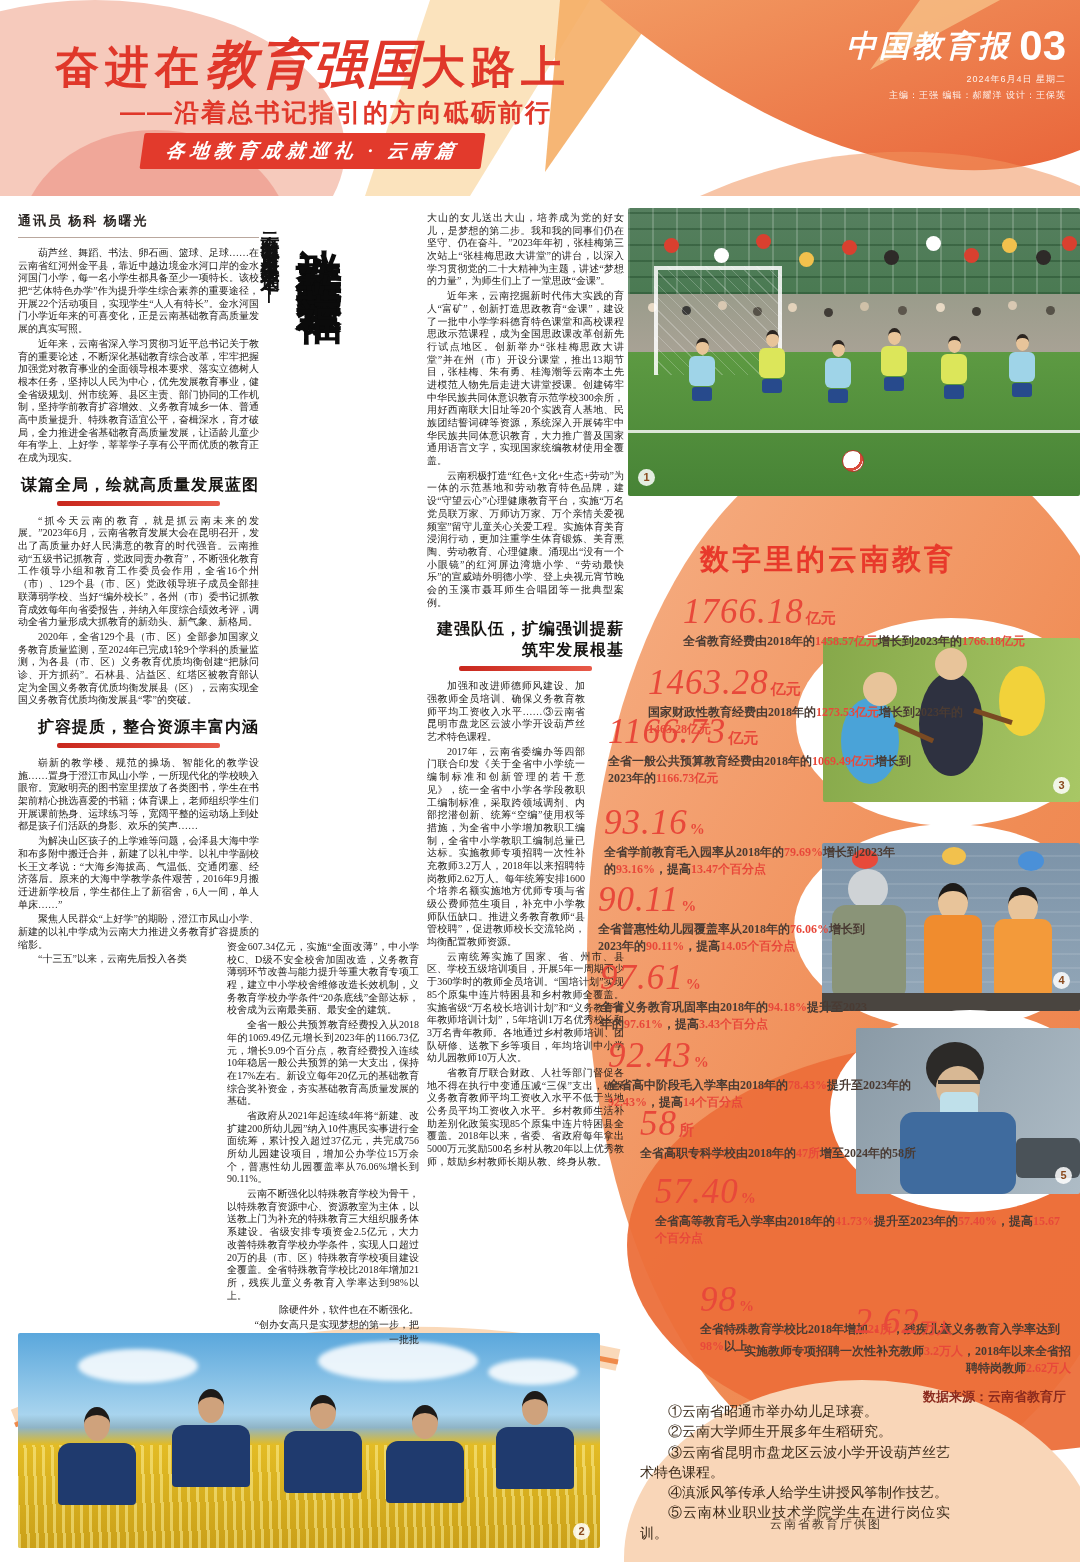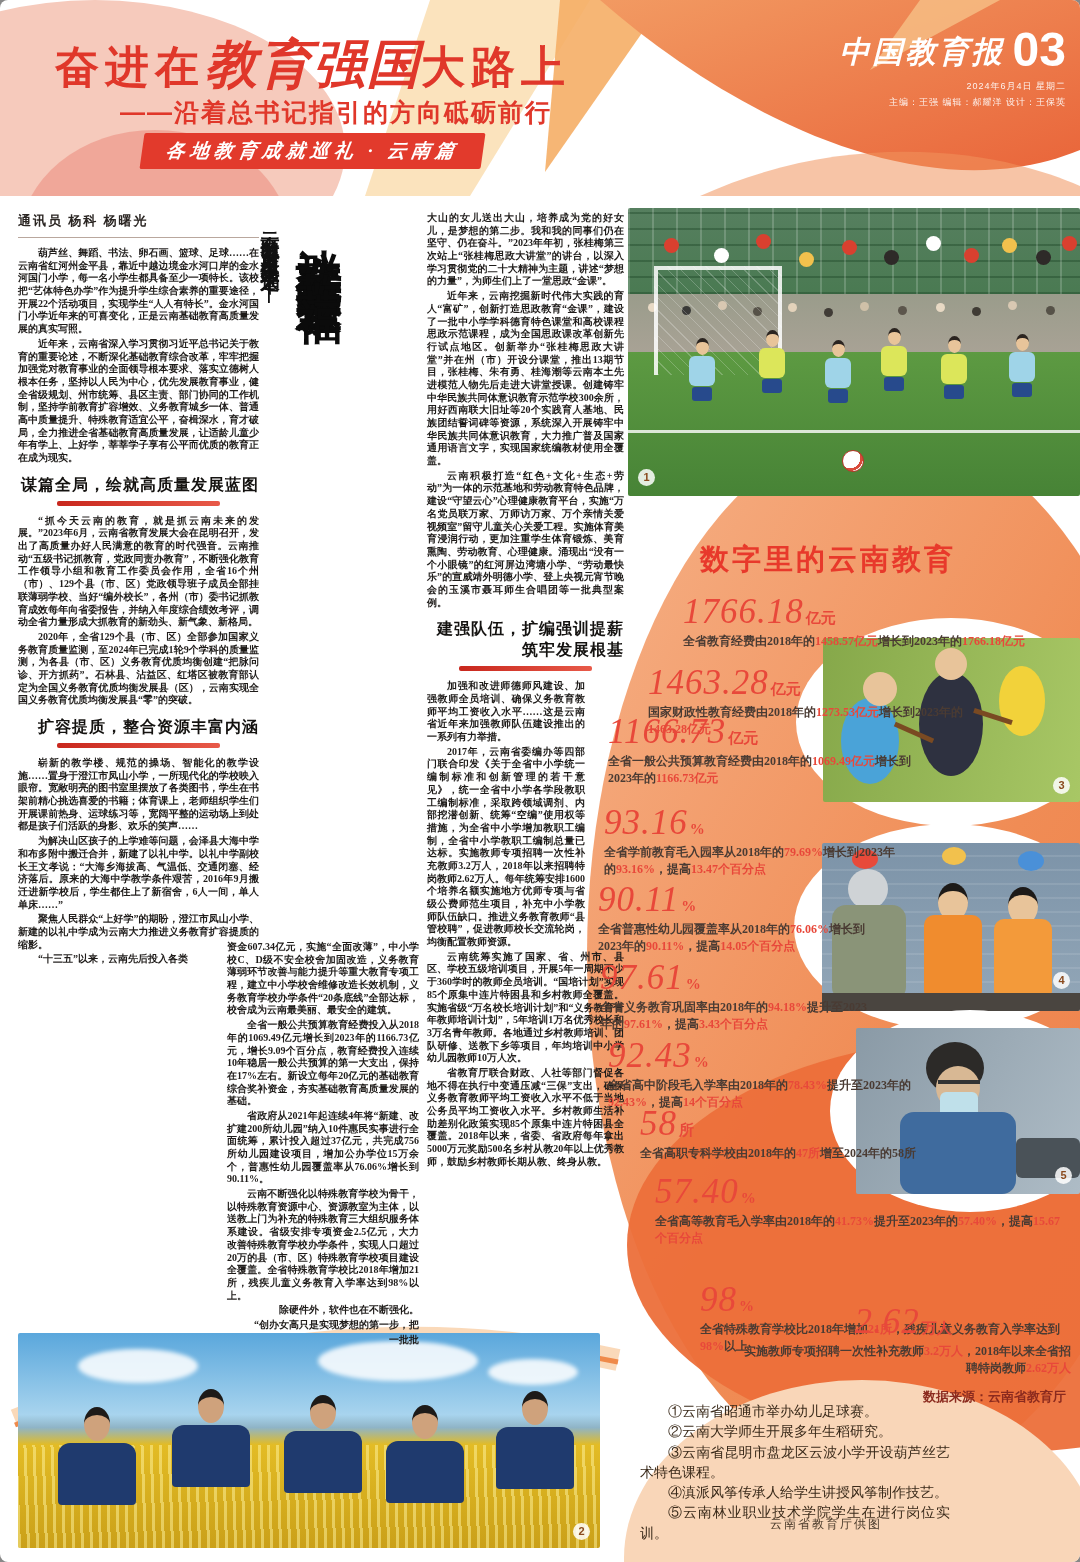--- a/index.html
+++ b/index.html
@@ -1,42 +1,42 @@
 <!DOCTYPE html>
 <html><head>
 <meta charset="utf-8">
 <style>
   html,body{margin:0;padding:0;background:#888;}
   #page{position:relative;width:1080px;height:1562px;background:#ffffff;overflow:hidden;
-        font-family:"Liberation Serif","DejaVu Serif",serif;border-radius:8px;}
+        font-family:"Liberation Serif","DejaVu Serif",serif;}
   
   #masthead{position:absolute;left:0;top:0;width:1080px;height:196px;}
   #masthead svg{position:absolute;left:0;top:0;}
   .mh-title{position:absolute;left:55px;top:30px;color:#e0372a;font-weight:900;
             font-size:44px;letter-spacing:6px;font-family:"Liberation Sans","DejaVu Sans",sans-serif;white-space:nowrap;}
   .mh-title .script{font-family:"Liberation Serif",serif;font-style:italic;font-size:52px;letter-spacing:2px;}
   .mh-sub{position:absolute;left:120px;top:96px;color:#e0372a;font-weight:700;font-size:25px;
           letter-spacing:2px;font-family:"Liberation Sans","DejaVu Sans",sans-serif;white-space:nowrap;}
   .mh-badge{position:absolute;left:142px;top:133px;background:#e23a2c;color:#fff;
             transform:skewX(-8deg);padding:5px 24px;font-weight:700;font-size:19px;letter-spacing:5px;
             border-radius:2px;font-family:"Liberation Serif",serif;font-style:italic;white-space:nowrap;}
   .mh-paper{position:absolute;right:14px;top:22px;text-align:right;color:#fff;white-space:nowrap;}
   .mh-paper .pname{font-style:italic;font-weight:700;font-size:30px;letter-spacing:3px;}
-  .mh-paper .pno{font-size:48px;font-weight:700;font-family:"Liberation Sans",sans-serif;vertical-align:-4px;margin-left:8px;}
+  .mh-paper .pno{font-size:42px;font-weight:700;font-family:"Liberation Sans",sans-serif;vertical-align:-4px;margin-left:8px;}
   .mh-paper .small{font-size:9px;color:rgba(255,255,255,.9);margin-top:3px;letter-spacing:1px;
                    font-family:"Liberation Sans",sans-serif;}
   
   #bg-blob{position:absolute;left:0;top:0;pointer-events:none;}
   
   .col{position:absolute;}
   #col1{left:18px;top:212px;width:241px;}
   #col2{left:227px;top:905px;width:192px;margin-top:36px;}
   #col3{left:427px;top:212px;width:197px;}
   p.body{margin:0 0 2px 0;font-size:10px;line-height:1.27;text-align:justify;
-         text-indent:2em;color:#1f1c1a;font-weight:bold;}
+         text-indent:2em;color:#1f1c1a;}
   p.body.noindent{text-indent:0;}
   p.body.narrow{width:158px;}
   p.body.alright{text-align:right;text-indent:0;}
   .byline{font-size:13px;font-weight:700;color:#2a2522;border-bottom:1px solid #b9a79d;
           padding-bottom:7px;margin-bottom:9px;letter-spacing:2px;}
   .sec-h{font-family:"Liberation Sans","DejaVu Sans",sans-serif;font-weight:700;font-size:16px;
          color:#141210;margin:10px 0 0 0;text-align:right;letter-spacing:1px;}
   .sec-bar{height:5px;width:68%;margin:5px auto 9px auto;border-radius:2px;
            background:linear-gradient(90deg,#c8271d,#e85a49);}
   
@@ -286,21 +286,21 @@
     <p class="body alright">“创办女高只是实现梦想的第一步，把</p>
     <p class="body alright">一批批</p>
   </div>
 
   <div class="col" id="col3">
     <p class="body noindent">大山的女儿送出大山，培养成为党的好女儿，是梦想的第二步。我和我的同事们仍在坚守、仍在奋斗。”2023年年初，张桂梅第三次站上“张桂梅思政大讲堂”的讲台，以深入学习贯彻党的二十大精神为主题，讲述“梦想的力量”，为师生们上了一堂思政“金课”。</p>
     <p class="body">近年来，云南挖掘新时代伟大实践的育人“富矿”，创新打造思政教育“金课”，建设了一批中小学学科德育特色课堂和高校课程思政示范课程，成为全国思政课改革创新先行试点地区。创新举办“张桂梅思政大讲堂”并在州（市）开设分课堂，推出13期节目，张桂梅、朱有勇、桂海潮等云南本土先进模范人物先后走进大讲堂授课。创建铸牢中华民族共同体意识教育示范学校300余所，用好西南联大旧址等20个实践育人基地、民族团结誓词碑等资源，系统深入开展铸牢中华民族共同体意识教育，大力推广普及国家通用语言文字，实现国家统编教材使用全覆盖。</p>
     <p class="body">云南积极打造“红色+文化+生态+劳动”为一体的示范基地和劳动教育特色品牌，建设“守望云心”心理健康教育平台，实施“万名党员联万家、万师访万家、万个亲情关爱视频室”留守儿童关心关爱工程。实施体育美育浸润行动，更加注重学生体育锻炼、美育熏陶、劳动教育、心理健康。涌现出“没有一个小眼镜”的红河屏边湾塘小学、“劳动最快乐”的宣威靖外明德小学、登上央视元宵节晚会的玉溪市聂耳师生合唱团等一批典型案例。</p>
     <h3 class="sec-h">建强队伍，扩编强训提薪筑牢发展根基</h3>
     <div class="sec-bar"></div>
-    <p class="body narrow">加强和改进师德师风建设、加强教师全员培训、确保义务教育教师平均工资收入水平……这是云南省近年来加强教师队伍建设推出的一系列有力举措。</p>
+    <p class="body narrow">加强和改进师德师风建设、加强教师全员培训、确保义务教育教师平均工资收入水平……③云南省昆明市盘龙区云波小学开设葫芦丝艺术特色课程。</p>
     <p class="body narrow">2017年，云南省委编办等四部门联合印发《关于全省中小学统一编制标准和创新管理的若干意见》，统一全省中小学各学段教职工编制标准，采取跨领域调剂、内部挖潜创新、统筹“空编”使用权等措施，为全省中小学增加教职工编制，全省中小学教职工编制总量已达标。实施教师专项招聘一次性补充教师3.2万人，2018年以来招聘特岗教师2.62万人。每年统筹安排1600个培养名额实施地方优师专项与省级公费师范生项目，补充中小学教师队伍缺口。推进义务教育教师“县管校聘”，促进教师校长交流轮岗，均衡配置教师资源。</p>
     <p class="body">云南统筹实施了国家、省、州市、县区、学校五级培训项目，开展5年一周期不少于360学时的教师全员培训。“国培计划”实现85个原集中连片特困县和乡村教师全覆盖。实施省级“万名校长培训计划”和“义务教育青年教师培训计划”，5年培训1万名优秀校长和3万名青年教师。各地通过乡村教师培训、团队研修、送教下乡等项目，年均培训中小学幼儿园教师10万人次。</p>
     <p class="body">省教育厅联合财政、人社等部门督促各地不得在执行中变通压减“三保”支出，确保义务教育教师平均工资收入水平不低于当地公务员平均工资收入水平。乡村教师生活补助差别化政策实现85个原集中连片特困县全覆盖。2018年以来，省委、省政府每年拿出5000万元奖励500名乡村从教20年以上优秀教师，鼓励乡村教师长期从教、终身从教。</p>
   </div>
 
   <div id="stats-title">数字里的云南教育</div>
 
   <div class="stat s1">
     <div><span class="num">1766.18</span><span class="unit">亿元</span></div>
     <div class="desc"><span>全省教育经费由2018年的</span><span class="hl">1458.57亿元</span><span>增长到2023年的</span><span class="hl">1766.18亿元</span></div>

